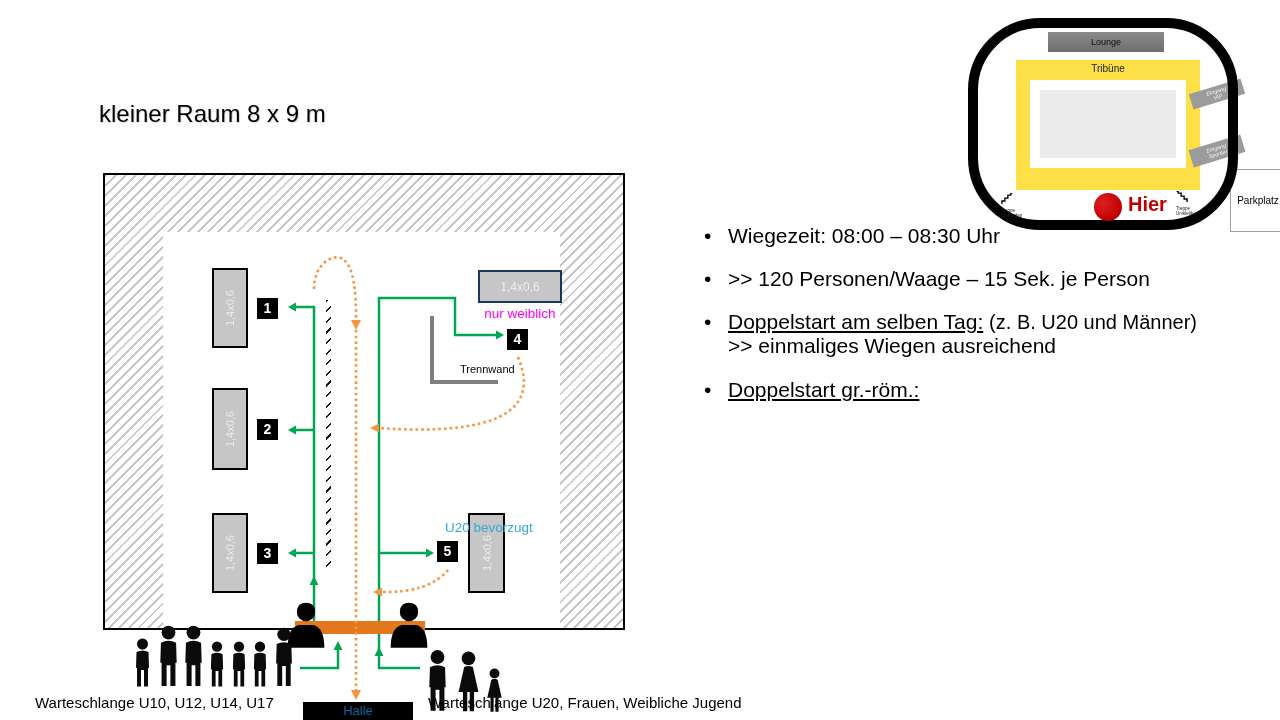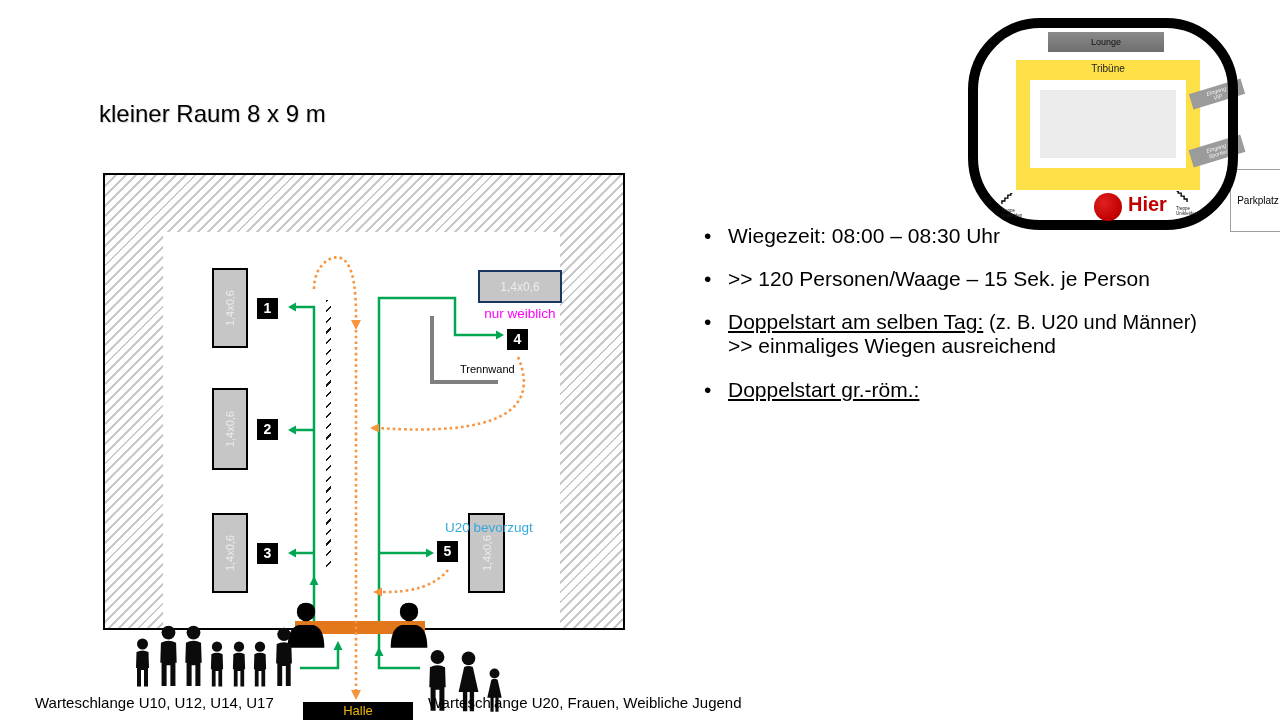--- a/index.html
+++ b/index.html
@@ -39,21 +39,21 @@
   .s5{left:468px;top:513px;width:37px;height:80px;}
   .numbox{width:21px;height:21px;background:#000;color:#fff;font-weight:bold;font-size:14px;
           text-align:center;line-height:21px;}
   .n1{left:257px;top:298px;} .n2{left:257px;top:419px;} .n3{left:257px;top:543px;}
   .n4{left:507px;top:329px;} .n5{left:437px;top:541px;}
   .nur-weiblich{left:476px;top:306px;width:88px;text-align:center;font-size:13.5px;color:var(--magenta);}
   .u20{left:445px;top:492px;font-size:13.5px;color:var(--lightblue);margin-top:28px;}
   .tw-v{left:430px;top:316px;width:4px;height:68px;background:#7f7f7f;}
   .tw-h{left:430px;top:380px;width:68px;height:4px;background:#7f7f7f;}
   .tw-label{left:460px;top:363px;font-size:11px;}
-  .halle{left:303px;top:702px;width:110px;height:18px;background:#000;color:#eab308;
+  .halle{left:303px;top:702px;width:110px;height:18px;background:#000;color:#0369a1;
          font-size:13px;text-align:center;line-height:17px;}
   .q-label{top:694px;font-size:15px;white-space:nowrap;}
   .q-left{left:35px;} .q-right{left:428px;}
 
   
   .overlay{position:absolute;left:0;top:0;width:1280px;height:720px;pointer-events:none;}
   .g-green path{stroke:var(--green);stroke-width:2.5;fill:none;}
   .tri-green{fill:var(--green);}
   .g-orange path{stroke:var(--orange-path);stroke-width:2.6;fill:none;stroke-dasharray:2.6 3.1;}
   .tri-orange{fill:var(--orange-path);}

